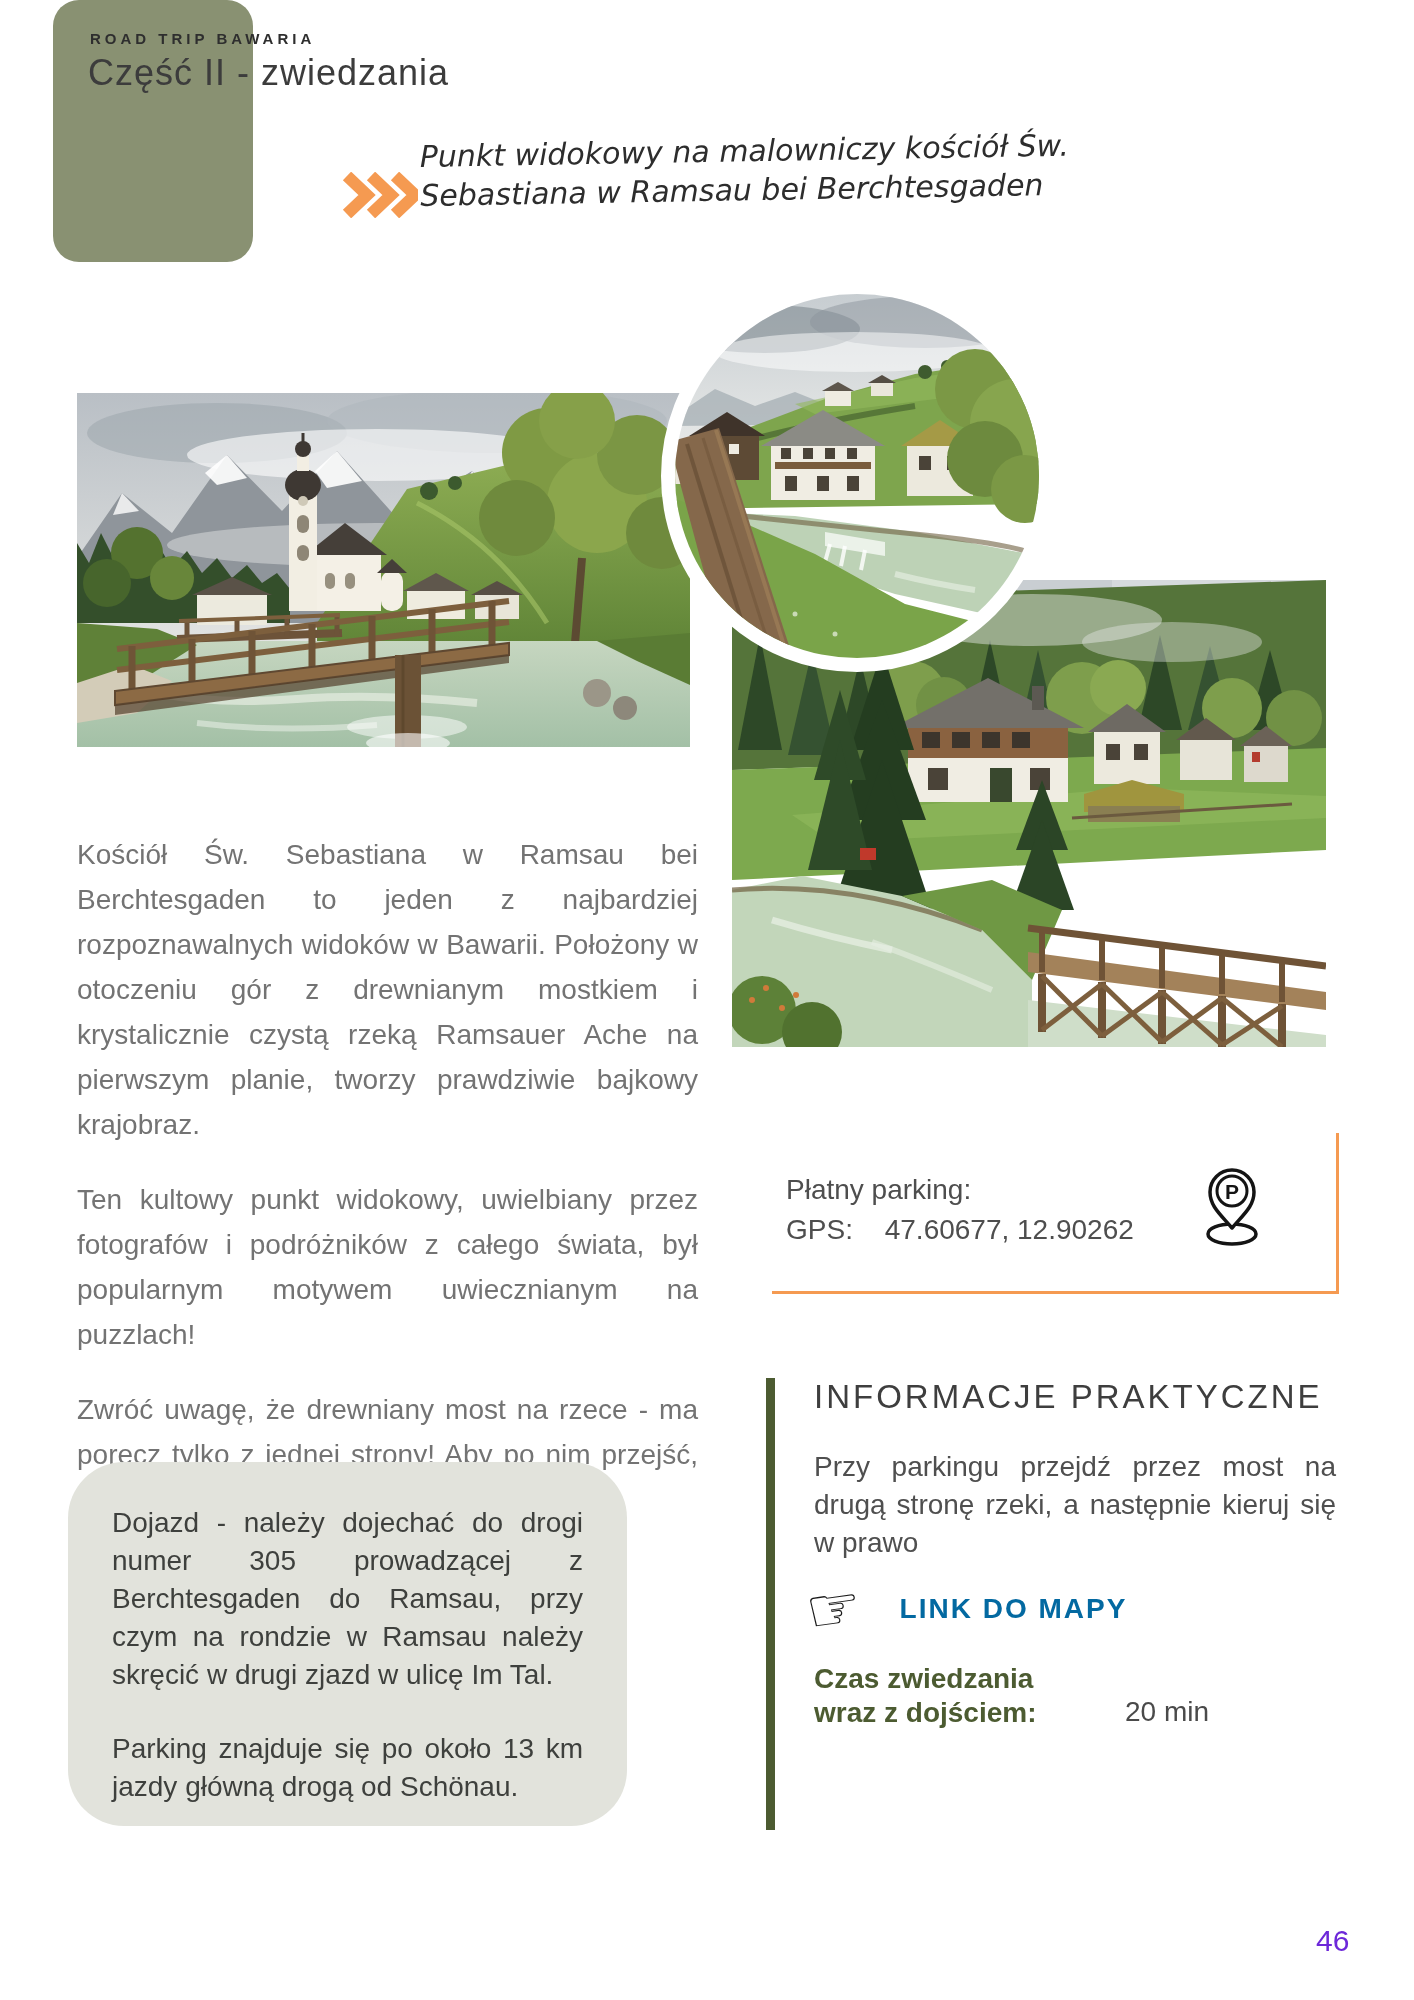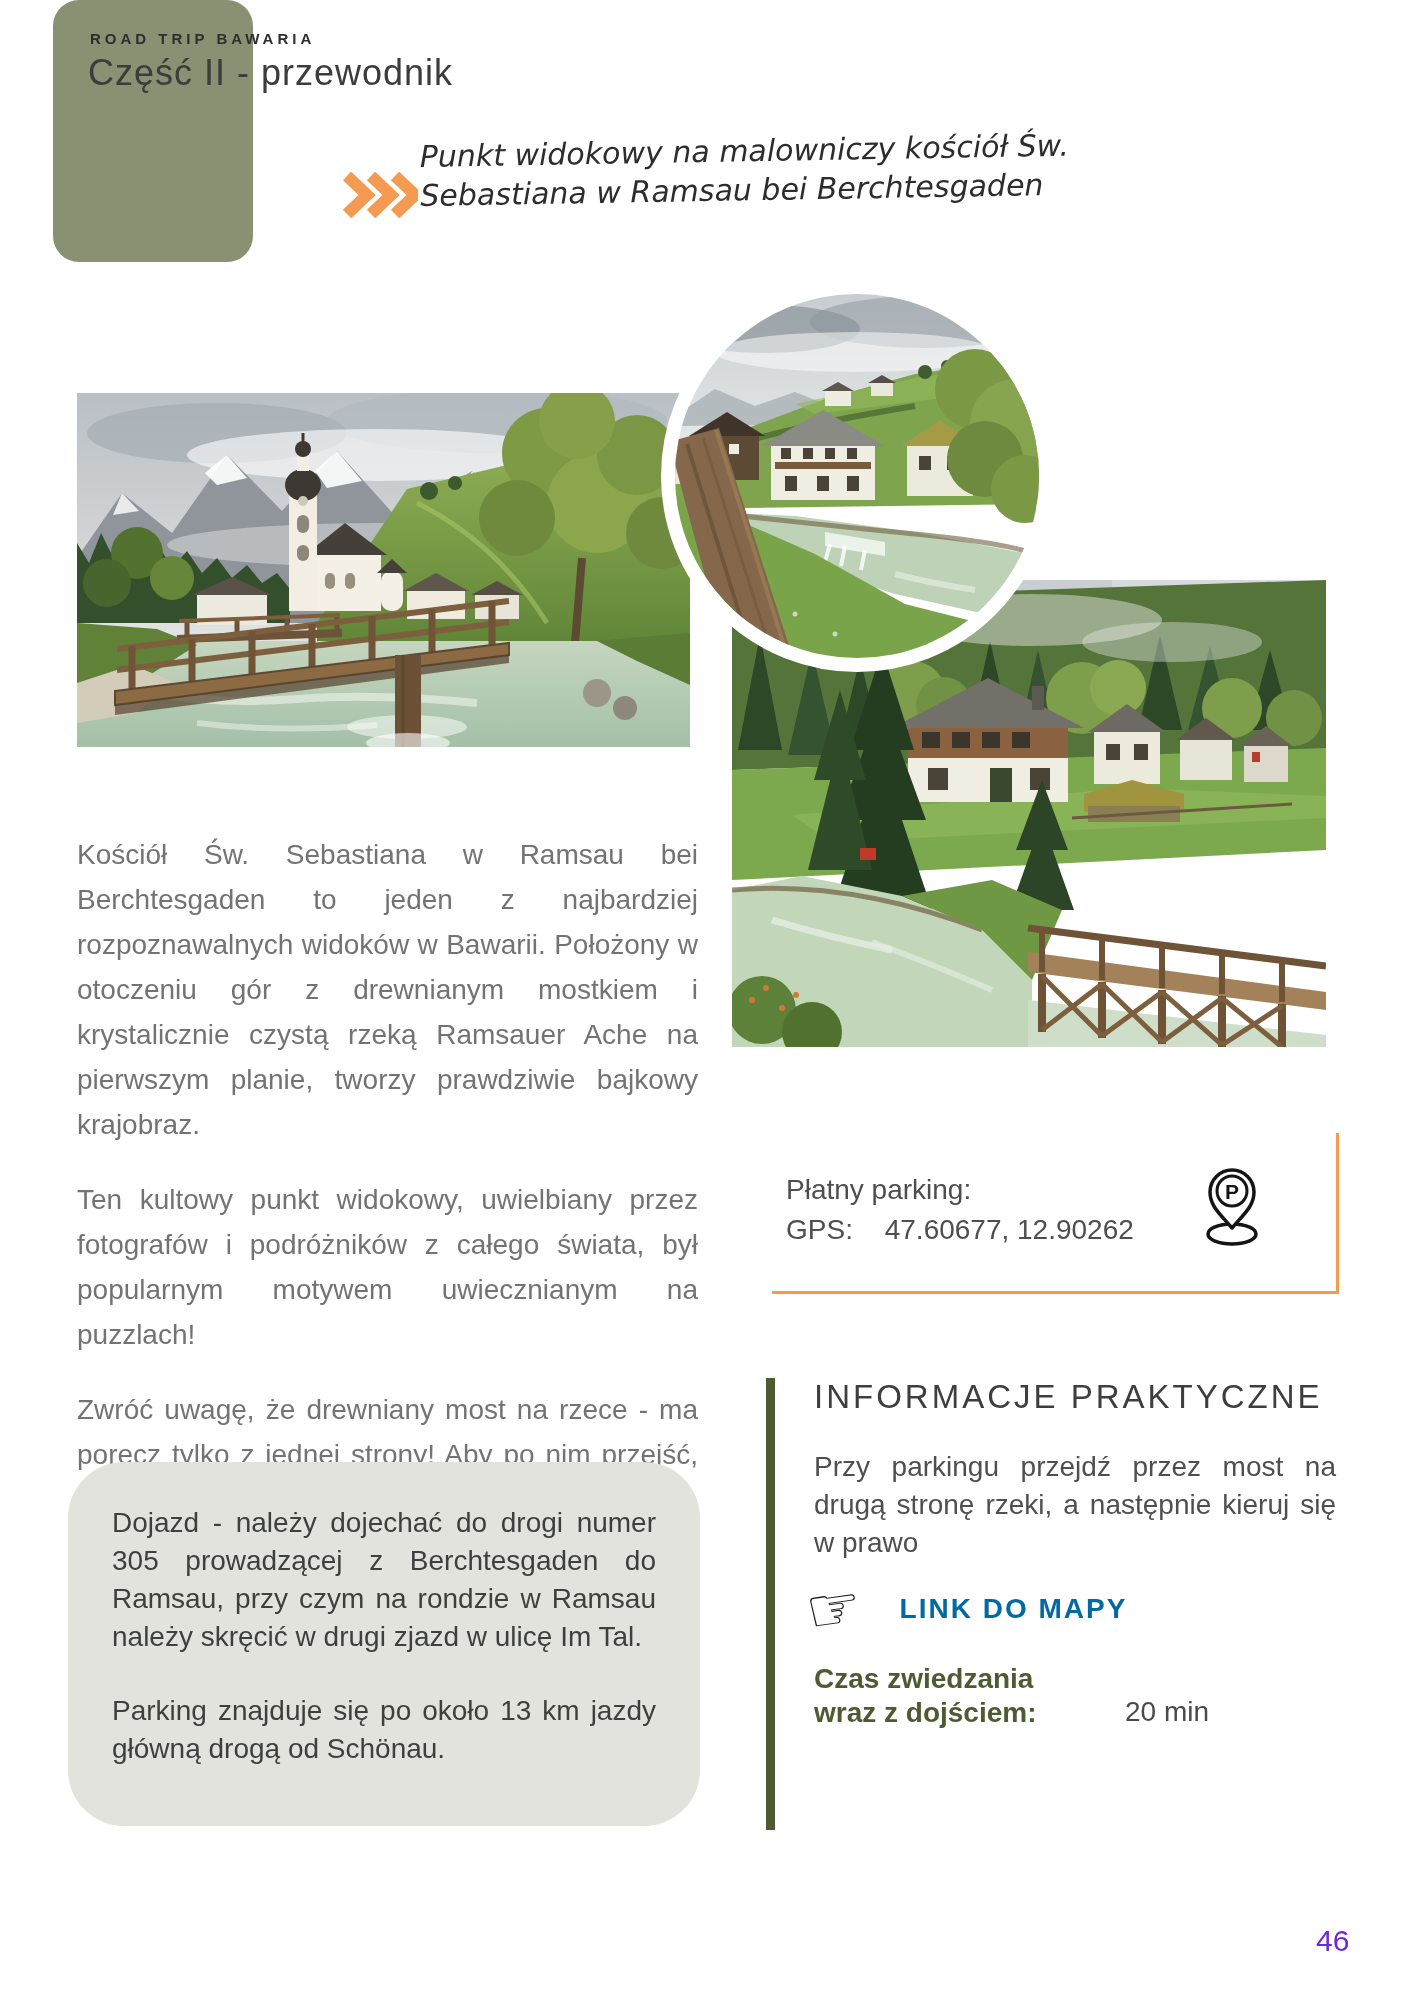--- a/index.html
+++ b/index.html
@@ -18,21 +18,21 @@
   .photo{overflow:hidden;}
   .photo1{left:77px;top:393px;width:613px;height:354px;z-index:1;}
   .photo3{left:732px;top:580px;width:594px;height:467px;z-index:1;}
   .circle-photo{left:661px;top:280px;width:392px;height:392px;border:14px solid #ffffff;border-radius:50%;
                 overflow:hidden;box-sizing:border-box;z-index:3;background:#fff;}
   .photo svg,.circle-photo svg{display:block;width:100%;height:100%;}
 
   .body-col{left:77px;top:832px;width:621px;}
   .body-col p{margin:0 0 30px 0;font-size:28px;line-height:45px;color:#737373;text-align:justify;}
 
-  .grey-box{left:68px;top:1462px;width:632px;height:364px;background:#E2E3DC;border-radius:56px;
+  .grey-box{left:68px;top:1462px;width:559px;height:364px;background:#E2E3DC;border-radius:56px;
             box-sizing:border-box;padding:42px 44px 16px 44px;}
   .grey-box p{margin:0 0 36px 0;font-size:28px;line-height:38px;color:#3e403d;text-align:justify;}
 
   .parking-border{left:772px;top:1133px;width:564px;height:158px;
                   border-right:3px solid #F59A51;border-bottom:3px solid #F59A51;}
   .parking-text{left:786px;top:1170px;font-size:28px;line-height:40px;color:#4e4e4e;}
   .gps-value{margin-left:24px;}
   .parking-icon{left:1198px;top:1162px;width:68px;height:92px;}
 
   .green-bar{left:766px;top:1378px;width:9px;height:452px;background:#4C5B31;}
@@ -50,21 +50,21 @@
 
   .page-number{left:1316px;top:1924px;font-size:30px;color:#6d28d9;}
 </style>
 </head>
 <body>
 
 <div class="page">
 
   <div class="abs green-box"></div>
   <div class="abs badge">ROAD TRIP BAWARIA</div>
-  <div class="abs section-title">Część II - przewodnik</div>
+  <div class="abs section-title">Część II - zwiedzania</div>
 
   <div class="abs chevrons">
     <svg viewBox="0 0 76 46">
       <path d="M5,4 L25,23 L5,42" fill="none" stroke="#F59A51" stroke-width="12"></path>
       <path d="M29,4 L49,23 L29,42" fill="none" stroke="#F59A51" stroke-width="12"></path>
       <path d="M53,4 L73,23 L53,42" fill="none" stroke="#F59A51" stroke-width="12"></path>
     </svg>
   </div>
   <div class="abs headline">
     <div>Punkt widokowy na malowniczy kościół Św.</div>

